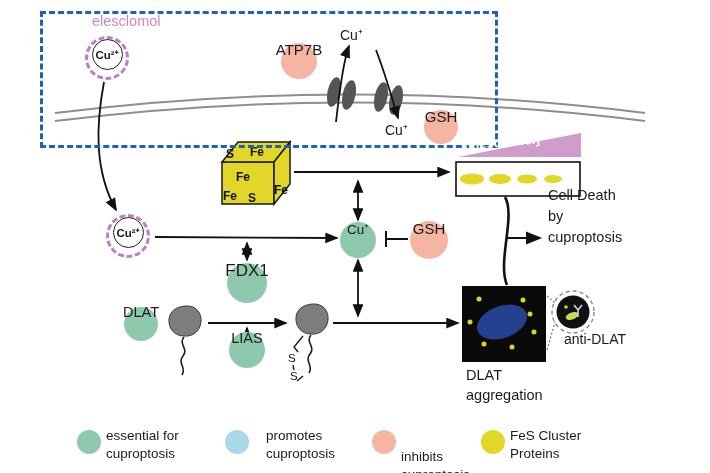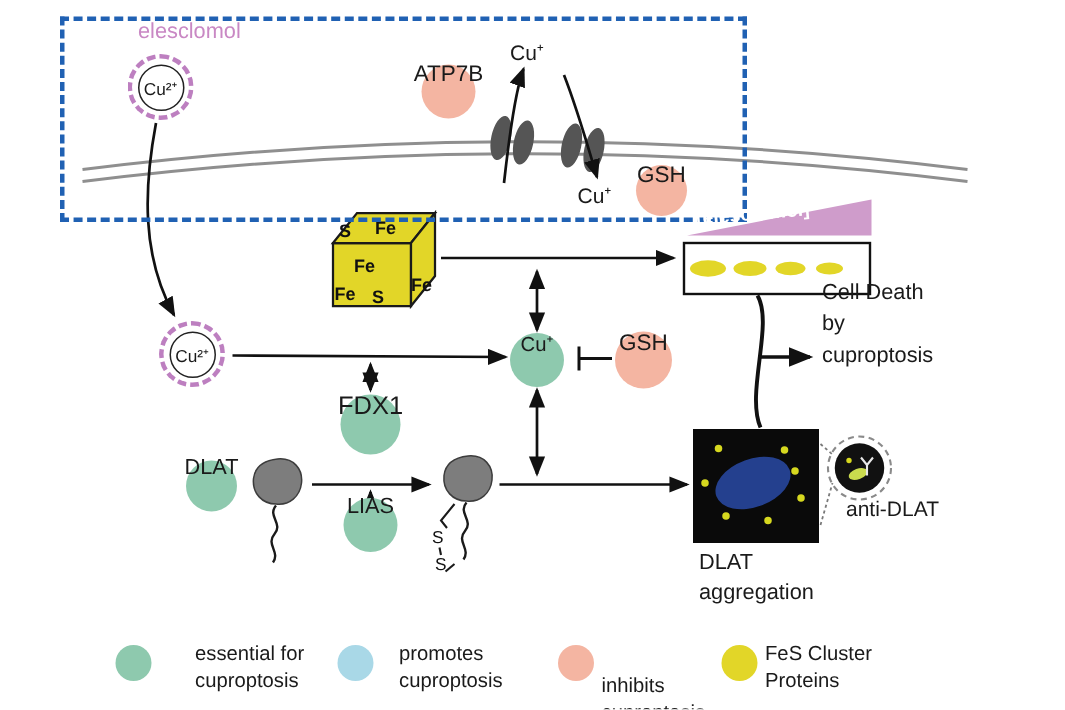--- a/index.html
+++ b/index.html
@@ -8,21 +8,21 @@
   svg{position:absolute;left:0;top:0;}
   .lbl{position:absolute;white-space:nowrap;}
   .ml{white-space:pre-line;}
   .chip{position:absolute;display:flex;align-items:flex-start;justify-content:center;}
   .disc{position:absolute;border-radius:50%;left:50%;top:50%;transform:translate(-50%,-50%);}
   .disc-green{background:#8ec9ae;}
   .disc-blue{background:#a9d8e7;}
   .disc-salmon{background:#f4b5a2;}
   .chip .txt{position:relative;z-index:1;white-space:nowrap;}
   .curing{position:absolute;width:44px;height:44px;border:3px dashed #bd7fc0;border-radius:50%;
-          display:flex;align-items:center;justify-content:center;box-sizing:border-box;background:transparent;}
+          display:flex;align-items:flex-start;justify-content:center;box-sizing:border-box;background:transparent;font-weight:bold;}
   .curing .inner{width:29px;height:29px;border:1.3px solid #222;background:#fff;border-radius:50%;
           display:flex;align-items:center;justify-content:center;font-size:11.5px;}
   .dashed-box{position:absolute;left:40px;top:11px;width:452px;height:131px;
           border:3px dashed #2061b3;}
   .elesclomol{color:#c988c4;font-size:14.5px;}
   .wedge-label{color:#ffffff;font-weight:bold;font-size:13px;transform:rotate(-5deg);transform-origin:left center;z-index:2;}
   .legend-dot{position:absolute;width:24px;height:24px;border-radius:50%;}
   .legend-text{position:absolute;font-size:13.5px;line-height:1.3;}
 </style>
 </head>
@@ -177,21 +177,21 @@
   <div class="lbl ml" style="left:548px;top:185px;font-size:14.5px;line-height:1.45;">Cell Death
 by
 cuproptosis</div>
 
   <div class="lbl ml" style="left:466px;top:366px;font-size:14.5px;line-height:1.35;">DLAT
 aggregation</div>
 
   <div class="lbl" style="left:564px;top:331px;font-size:14px;">anti-DLAT</div>
 
   <div class="legend-dot disc-green" style="left:77px;top:430px;"></div>
-  <div class="legend-text ml" style="left:106px;top:427px;margin-left:24px;">essential for
+  <div class="legend-text ml" style="left:106px;top:427px;">essential for
 cuproptosis</div>
 
   <div class="legend-dot disc-blue" style="left:225px;top:430px;"></div>
   <div class="legend-text ml" style="left:254px;top:427px;margin-left:12px;">promotes
 cuproptosis</div>
 
   <div class="legend-dot disc-salmon" style="left:372px;top:430px;"></div>
   <div class="legend-text ml" style="left:401px;top:448px;">inhibits
 cuproptosis</div>
 

